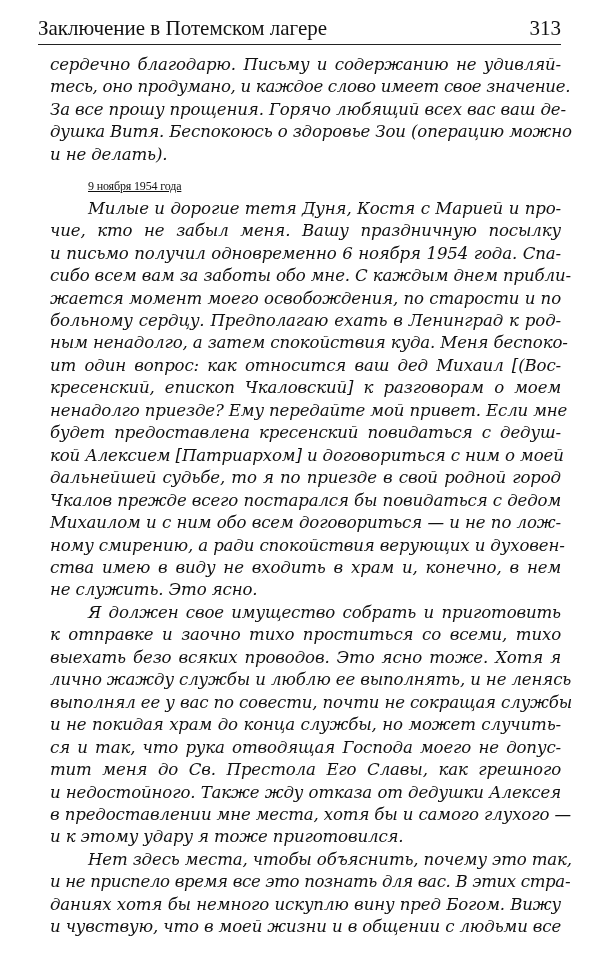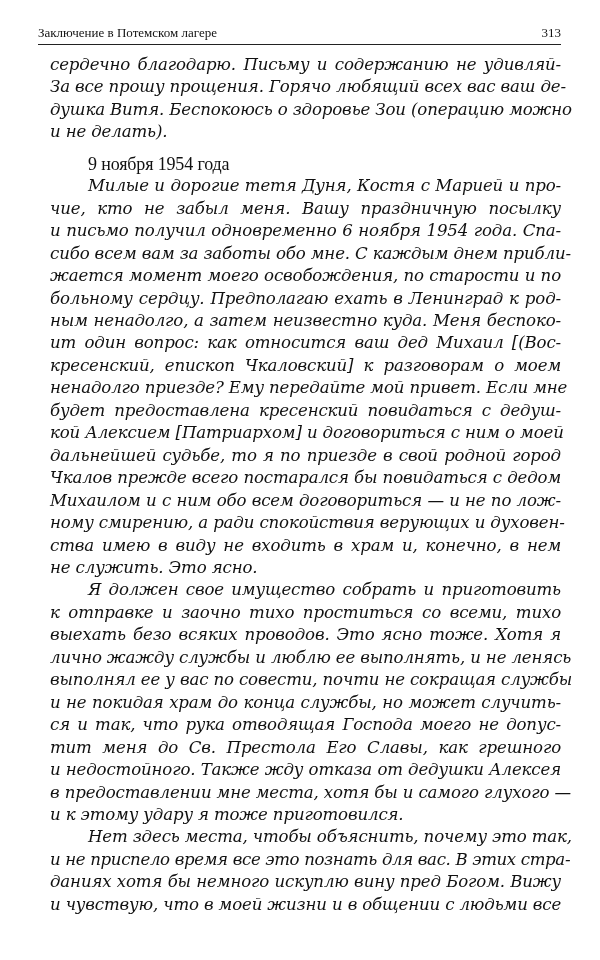--- a/index.html
+++ b/index.html
@@ -4,67 +4,68 @@
 <style>
   html, body { margin:0; padding:0; }
   body {
     width:600px; height:960px; background:#ffffff; overflow:hidden;
     position:relative; color:#111;
     font-family:"DejaVu Serif", "Liberation Serif", serif;
   }
   .page { position:absolute; left:38px; top:0; width:523px; }
   .running-head {
     position:absolute; top:19px; left:0; right:0; height:22px;
-    font-family:"Liberation Serif", serif; font-size:13px;
+    font-family:"Liberation Serif", serif; font-size:21px;
     display:flex; justify-content:space-between; align-items:flex-end;gap:38px;
   }
   .rule { position:absolute; top:44px; left:0; right:0; height:0; border-top:1.3px solid #222; }
   .body {
     position:absolute; top:54px; left:12px; right:0;
     font-family:"DejaVu Serif", serif; font-style:italic;
     font-size:16.6px; line-height:22.45px; letter-spacing:-0.15px;
     text-align:justify;
   }
   .body p { margin:0; text-align:justify; text-align-last:left; hyphens:manual; }
   .body p.date {
-    font-style:normal; font-family:"Liberation Serif", serif; font-size:18px;
-    text-indent:38px; margin-top:9px; line-height:22.45px;
+    font-style:normal; font-family:"Liberation Serif", serif; font-size:12px;
+    text-indent:38px; margin-top:9px; line-height:22.45px;text-decoration:underline;
   }
   .ln { display:block; text-align:justify; text-align-last:justify; white-space:nowrap; }
   .ln.last { text-align-last:left; }
   .ln.ind { padding-left:38px; }
 </style>
 </head>
 <body>
 
 <div class="page">
   <div class="running-head">
     <span>Заключение в Потемском лагере</span>
     <span>313</span>
   </div>
   <div class="rule"></div>
 
   <div class="body">
     <p>
       <span class="ln">сердечно благодарю. Письму и содержанию не удивляй-</span>
+      <span class="ln" style="letter-spacing: -0.318862px;">тесь, оно продумано, и каждое слово имеет свое значение.</span>
       <span class="ln">За все прошу прощения. Горячо любящий всех вас ваш де-</span>
       <span class="ln">душка Витя. Беспокоюсь о здоровье Зои (операцию можно</span>
       <span class="ln last">и не делать).</span>
     </p>
 
     <p class="date">9 ноября 1954 года</p>
 
     <p>
       <span class="ln ind">Милые и дорогие тетя Дуня, Костя с Марией и про-</span>
       <span class="ln">чие, кто не забыл меня. Вашу праздничную посылку</span>
       <span class="ln">и письмо получил одновременно 6 ноября 1954 года. Спа-</span>
       <span class="ln">сибо всем вам за заботы обо мне. С каждым днем прибли-</span>
       <span class="ln">жается момент моего освобождения, по старости и по</span>
       <span class="ln">больному сердцу. Предполагаю ехать в Ленинград к род-</span>
-      <span class="ln">ным ненадолго, а затем неизвестно куда. Меня беспоко-</span>
+      <span class="ln">ным ненадолго, а затем спокойствия куда. Меня беспоко-</span>
       <span class="ln">ит один вопрос: как относится ваш дед Михаил [(Вос-</span>
       <span class="ln">кресенский, епископ Чкаловский] к разговорам о моем</span>
       <span class="ln">ненадолго приезде? Ему передайте мой привет. Если мне</span>
       <span class="ln">будет предоставлена кресенский повидаться с дедуш-</span>
       <span class="ln">кой Алексием [Патриархом] и договориться с ним о моей</span>
       <span class="ln">дальнейшей судьбе, то я по приезде в свой родной город</span>
       <span class="ln">Чкалов прежде всего постарался бы повидаться с дедом</span>
       <span class="ln">Михаилом и с ним обо всем договориться — и не по лож-</span>
       <span class="ln">ному смирению, а ради спокойствия верующих и духовен-</span>
       <span class="ln">ства имею в виду не входить в храм и, конечно, в нем</span>

